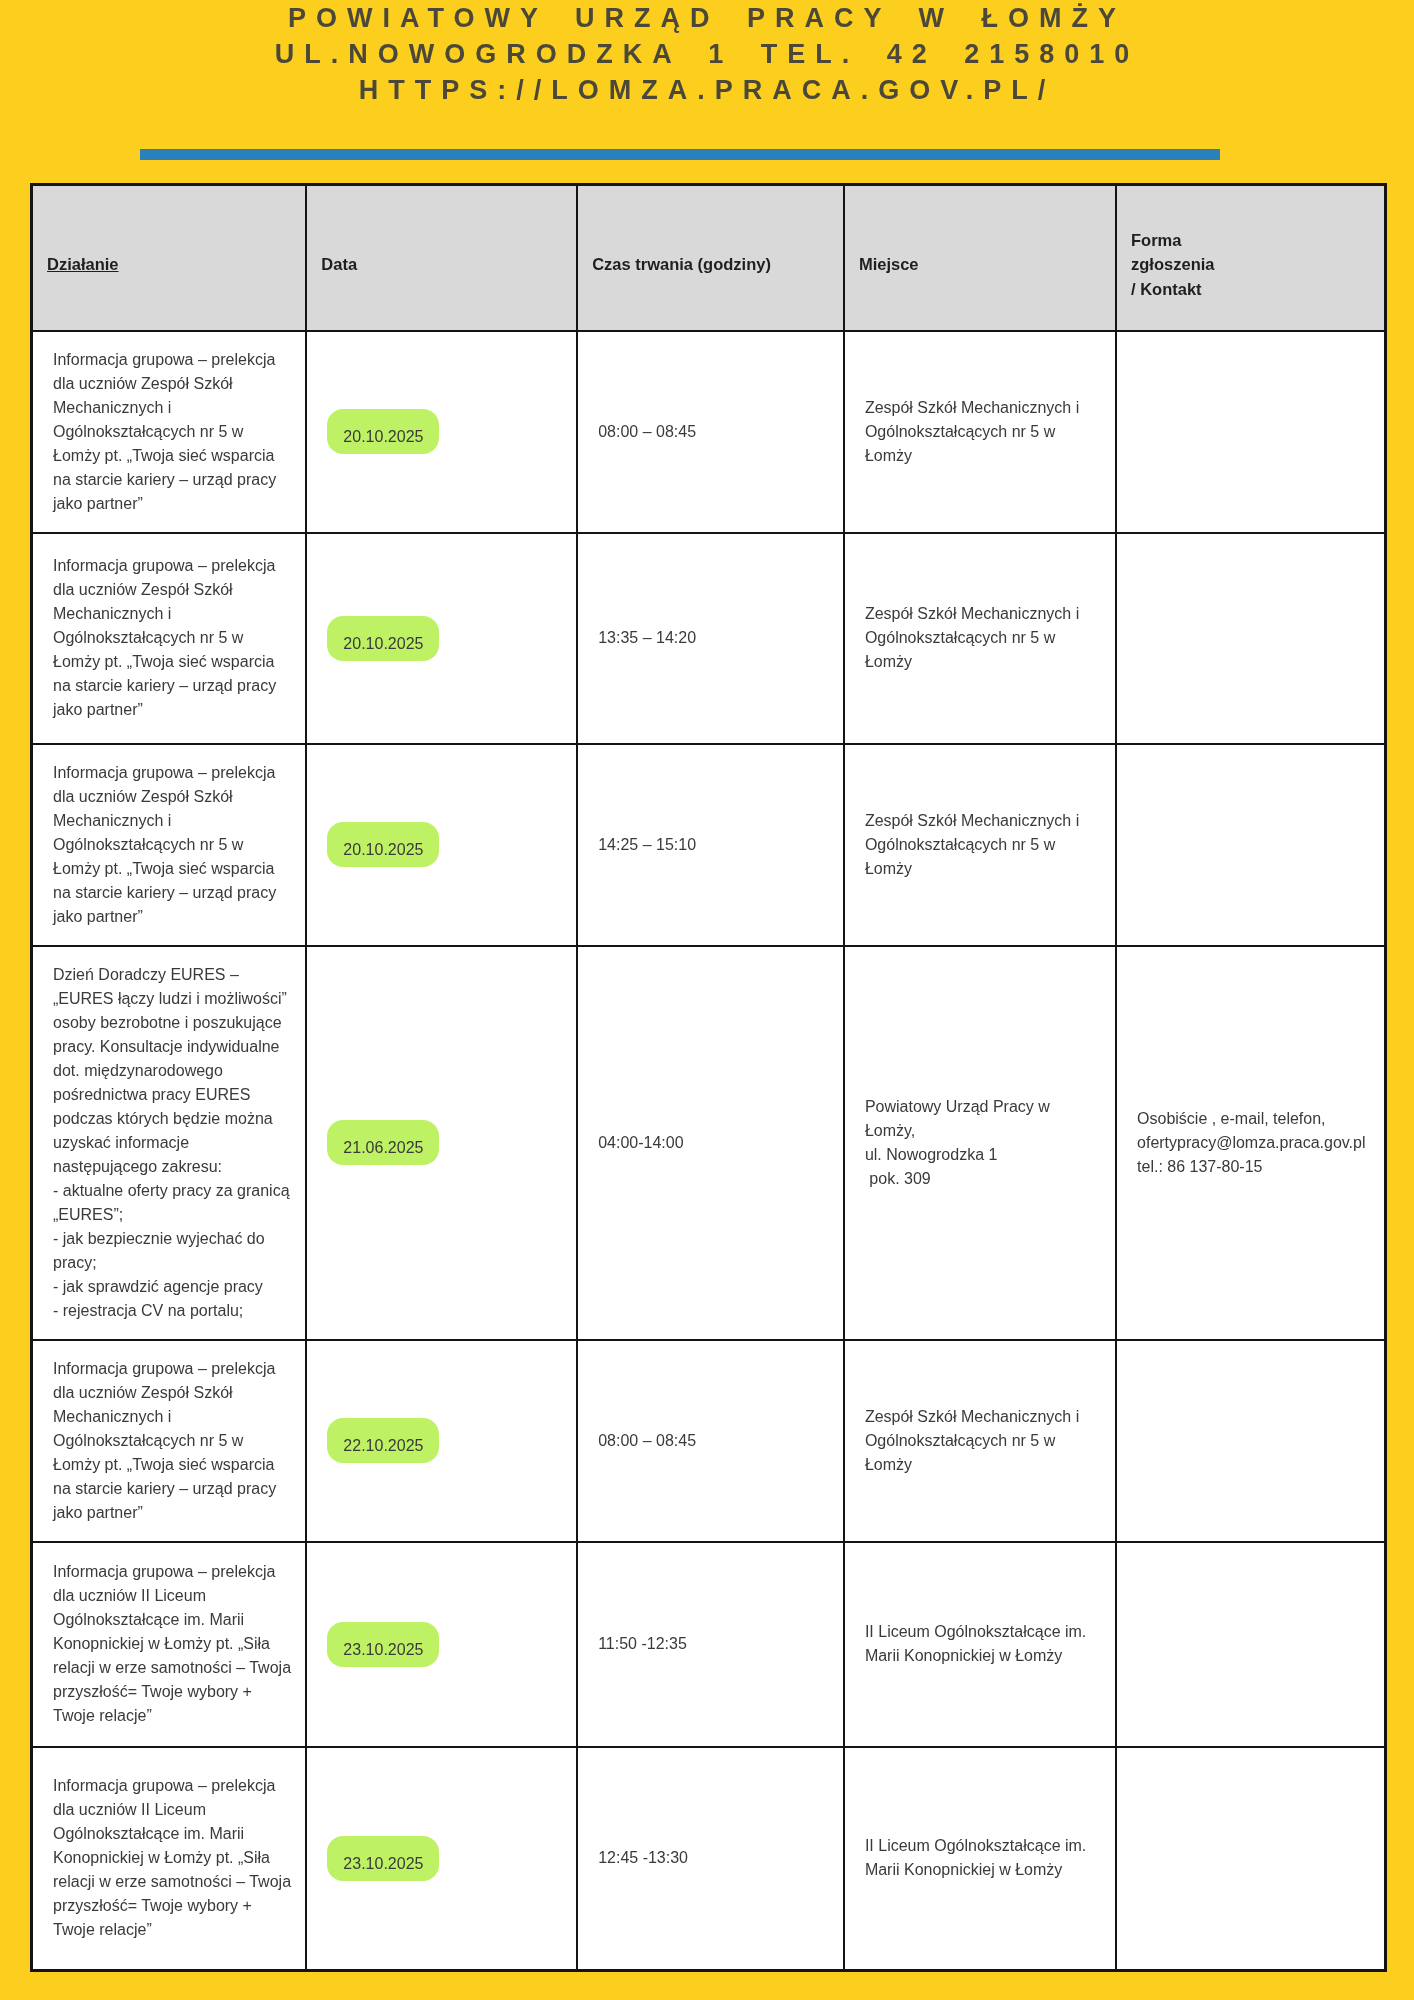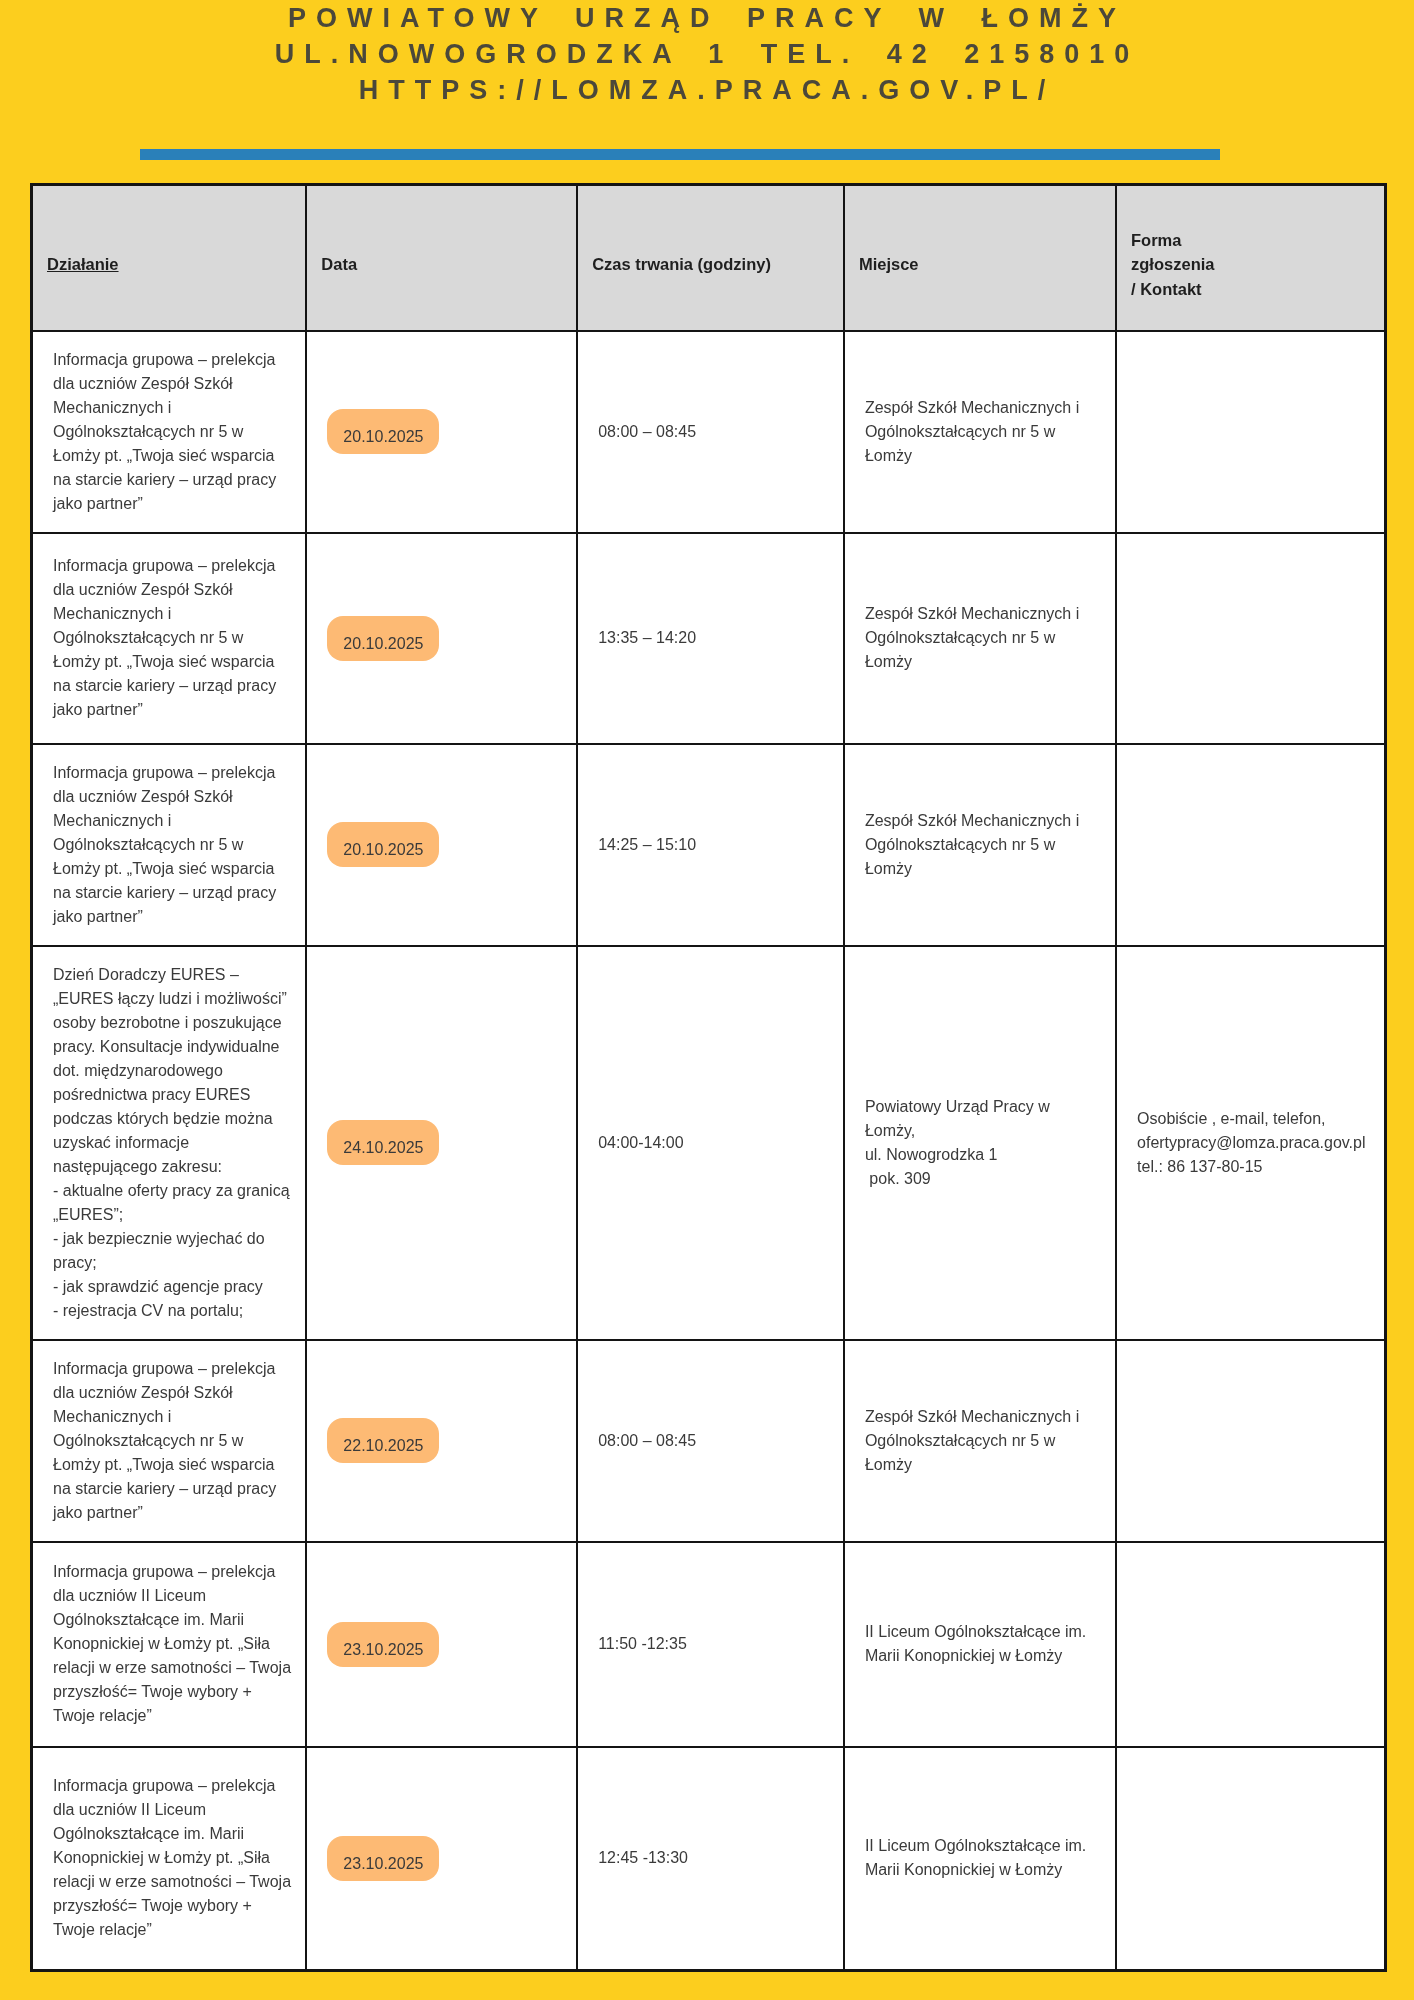--- a/index.html
+++ b/index.html
@@ -74,21 +74,21 @@
   tr.r4{height:360px;}
   tr.r5{height:188px;}
   tr.r6{height:205px;}
   tr.r7{height:224px;}
 
   td.cell-date{padding-left:14px;}
   td.cell-duration, td.cell-place, td.cell-contact{padding-left:13px;margin-top:41px;}
 
   .date-badge{
     display:inline-block;
-    background:#fdba74;
+    background:#bef264;
     border-radius:16px;
     padding:16px 16px 5px 16px;
     white-space:nowrap;
     color:#3A3A3A;
   }
 </style>
 </head>
 <body>
 
 <div class="page">
@@ -141,21 +141,21 @@
         <td class="cell-duration">14:25 – 15:10</td>
         <td class="cell-place">Zespół Szkół Mechanicznych i Ogólnokształcących nr 5 w Łomży</td>
         <td class="cell-contact"></td>
       </tr>
       <tr class="r4">
         <td class="cell-activity">Dzień Doradczy EURES – „EURES łączy ludzi i możliwości” osoby bezrobotne i poszukujące pracy. Konsultacje indywidualne dot. międzynarodowego pośrednictwa pracy EURES podczas których będzie można uzyskać informacje następującego zakresu:
 - aktualne oferty pracy za granicą „EURES”;
 - jak bezpiecznie wyjechać do pracy;
 - jak sprawdzić agencje pracy
 - rejestracja CV na portalu;</td>
-        <td class="cell-date"><span class="date-badge">24.10.2025</span></td>
+        <td class="cell-date"><span class="date-badge">21.06.2025</span></td>
         <td class="cell-duration">04:00-14:00</td>
         <td class="cell-place">Powiatowy Urząd Pracy w Łomży,
 ul. Nowogrodzka 1
 &nbsp;pok. 309</td>
         <td class="cell-contact">Osobiście , e-mail, telefon,
 ofertypracy@lomza.praca.gov.pl
 tel.: 86 137-80-15</td>
       </tr>
       <tr class="r5">
         <td class="cell-activity">Informacja grupowa – prelekcja dla uczniów Zespół Szkół Mechanicznych i Ogólnokształcących nr 5 w Łomży pt. „Twoja sieć wsparcia na starcie kariery – urząd pracy jako partner”</td>

